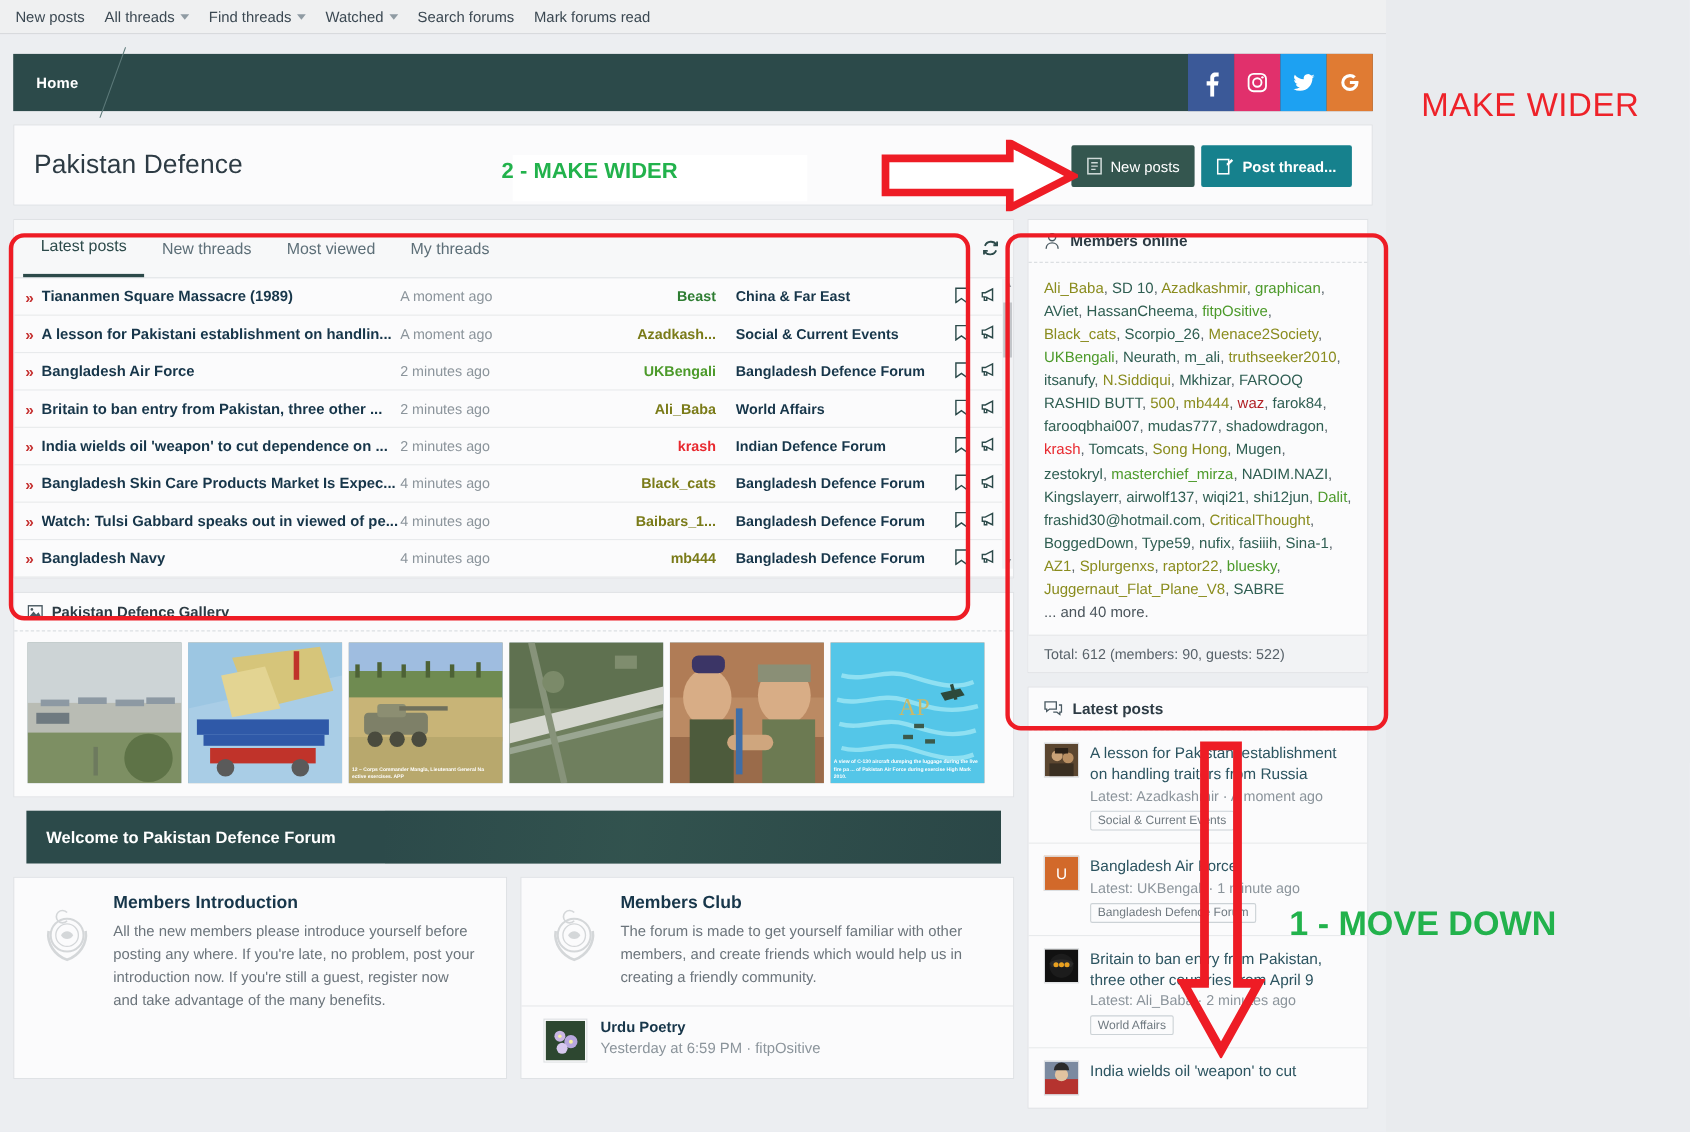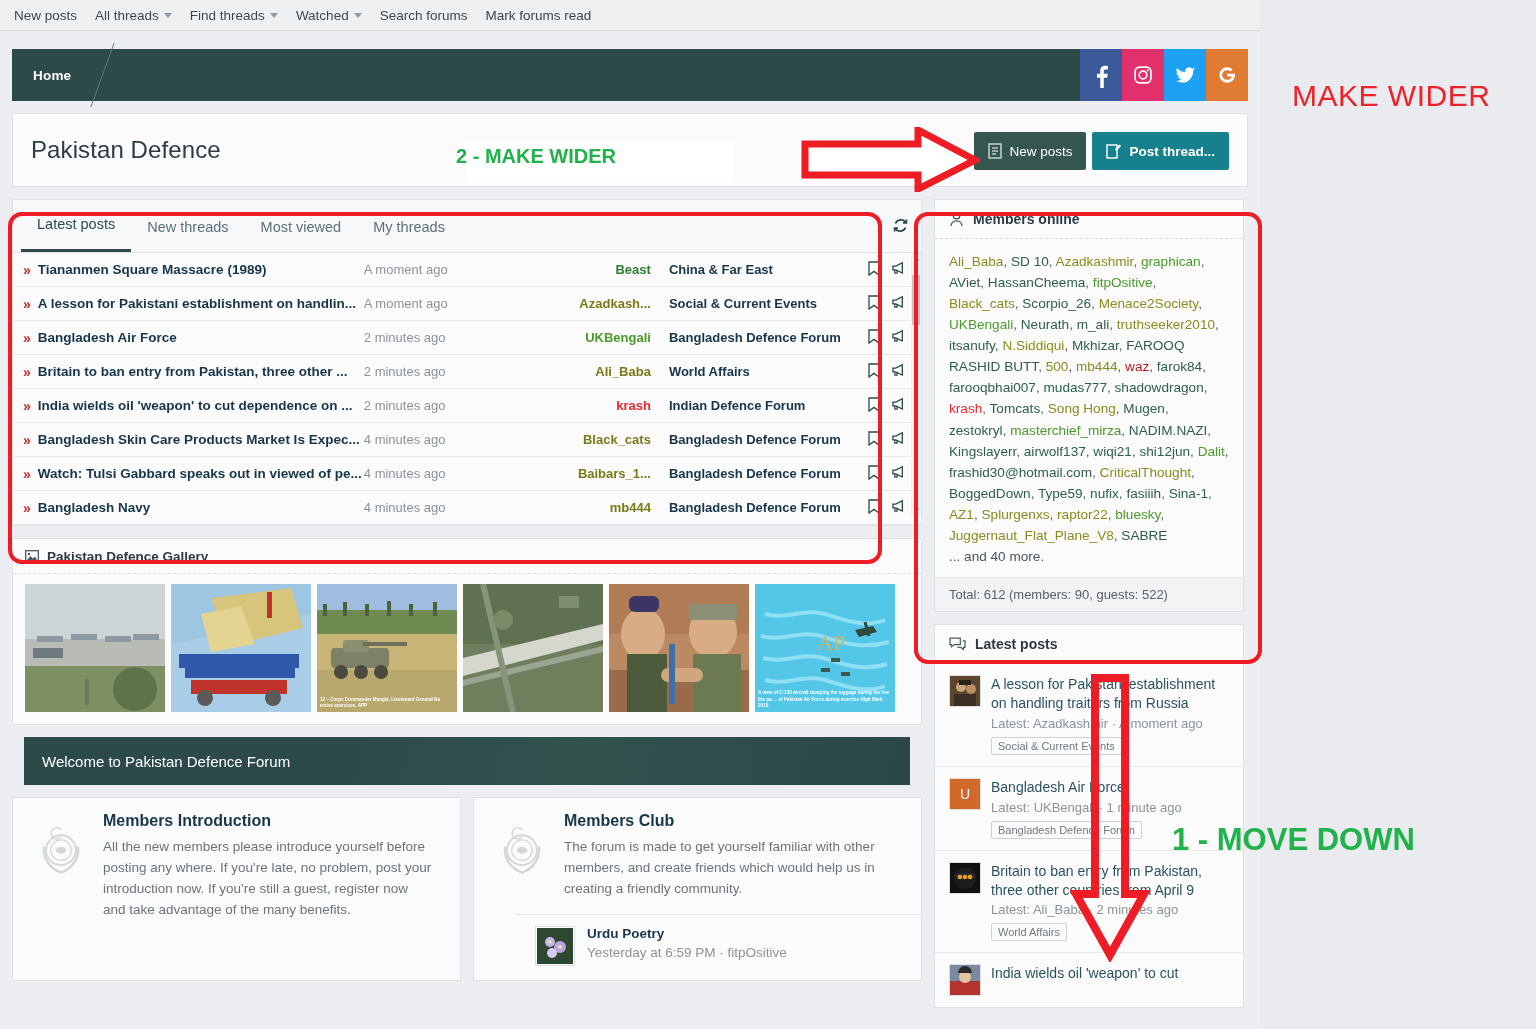--- a/index.html
+++ b/index.html
@@ -79,34 +79,34 @@
   
   .galhead{display:flex;align-items:center;gap:8px;height:34px;padding:0 12px;
            font-size:13.5px;font-weight:bold;color:#2d3b44;border-bottom:1px dashed #dcdfe2;}
   .galstrip{display:flex;gap:6px;padding:10px 12px 12px 12px;}
   .gal{width:140px;height:128px;position:relative;overflow:hidden;background:#9aa;}
   .gcap{position:absolute;left:0;bottom:0;right:0;font-size:4.6px;color:#fff;
         line-height:1.45;padding:2px 3px;font-weight:bold;}
 
   
   .welcome{margin:12px 12px 0 12px;height:48px;background:#2c4a4a;display:flex;align-items:center;
-           padding:0 18px;color:#fff;font-weight:normal;font-size:15px;position:relative;overflow:hidden;}
+           padding:0 18px;color:#fff;font-weight:bold;font-size:15px;position:relative;overflow:hidden;}
   .welcome .ghost{position:absolute;right:0;top:0;width:560px;height:48px;
        background:linear-gradient(100deg,#2c4a4a 0%,#33544f 40%,#2a4646 100%);opacity:.85;}
   .welcome span{position:relative;z-index:2;}
 
   
   .botrow{display:flex;gap:12px;padding:12px 12px 0 12px;}
   .botcard{width:449px;background:#fbfbfc;border:1px solid #dfe2e5;}
   .bcmain{display:flex;gap:14px;padding:14px 27px 14px 20px;align-items:flex-start;}
   .crest{width:56px;height:56px;flex:none;opacity:.35;margin-top:12px;}
   .bctext h3{margin:0 0 7px 0;font-size:16px;color:#17364a;}
   .bctext p{margin:0;font-size:13.5px;line-height:1.55;color:#6b747b;}
   .bcfoot{display:flex;gap:12px;align-items:flex-start;padding:11px 16px 14px 20px;
-          border-top:1px solid #e6e8ea;margin-left:41px;}
+          border-top:1px solid #e6e8ea;}
   .bcthumb{width:38px;height:38px;flex:none;border:1px solid #dcdfe2;background:#fff;
            display:flex;align-items:center;justify-content:center;overflow:hidden;}
   .bcfoot .t1{font-size:13.5px;font-weight:bold;color:#17364a;
               white-space:nowrap;overflow:hidden;text-overflow:ellipsis;max-width:355px;cursor:pointer;}
   .bcfoot .t2{font-size:13.5px;color:#8b949b;margin-top:4px;}
 
   
   .sbblock{background:#fbfbfc;border:1px solid #dfe2e5;margin-bottom:12px;}
   .sbhead{display:flex;align-items:center;gap:9px;height:38px;padding:0 14px;
           font-size:14px;font-weight:bold;color:#2d3b44;border-bottom:1px dashed #dcdfe2;}

